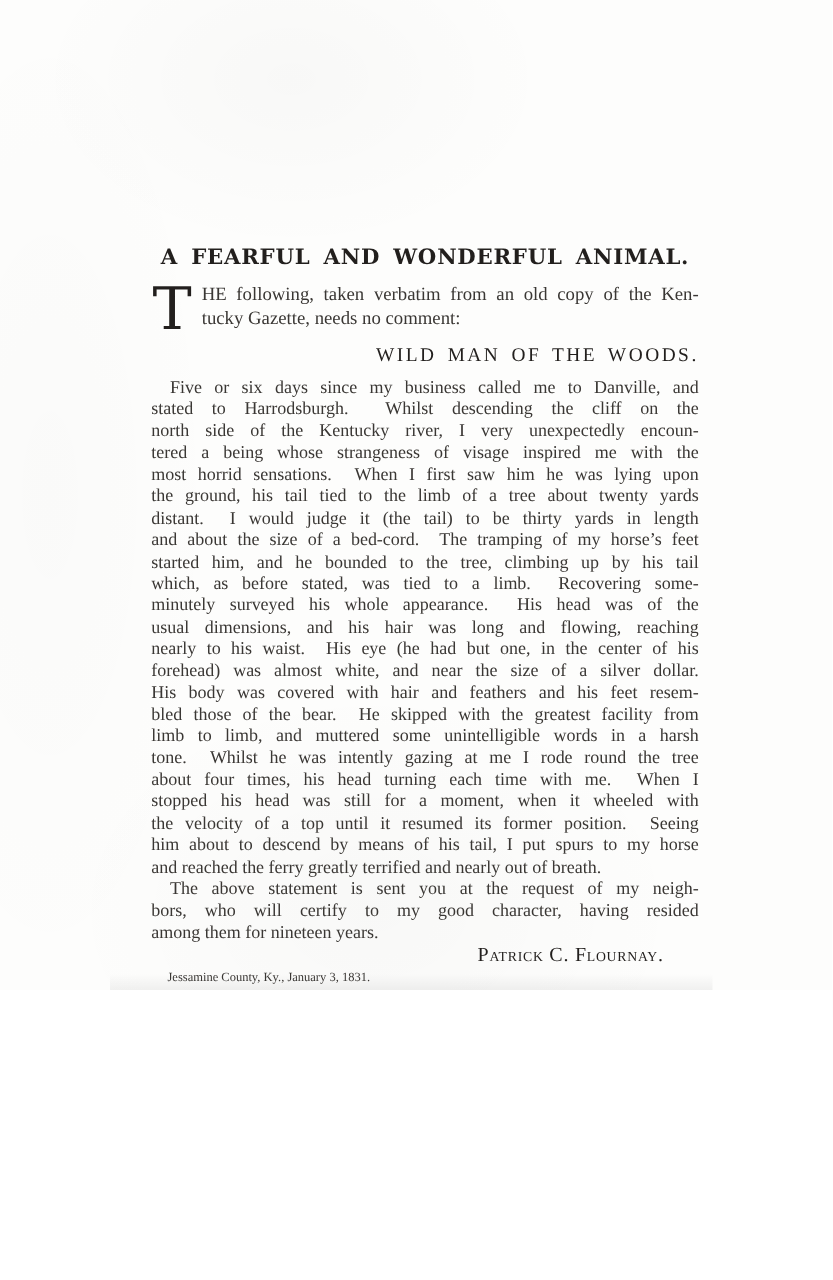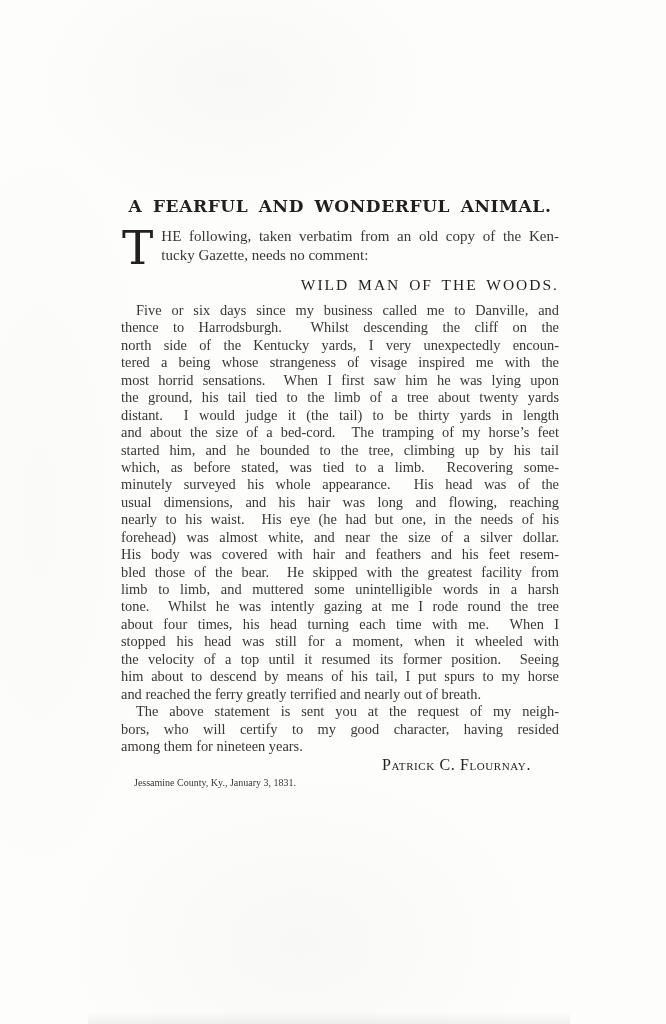--- a/index.html
+++ b/index.html
@@ -1,20 +1,20 @@
 <!DOCTYPE html>
 <html><head>
 <meta charset="utf-8">
 <style>
   html, body { margin: 0; padding: 0; background: #ffffff; }
 
   .page {
     position: relative;
     width: 666px;
-    height: 1024px;
+    height: 792px;
     background: var(--paper, #fdfdfc);
     font-family: "Liberation Serif", serif;
     color: var(--ink, #3a3734);
     overflow: hidden;
   }
 
   
   .page::before {
     content: "";
     position: absolute;
@@ -123,32 +123,32 @@
       <div>
           <div class="line">HE following, taken verbatim from an old copy of the Ken-</div>
           <div class="line last">tucky Gazette, needs no comment:</div>
         </div>
     </div>
 
     <h2 class="subtitle">WILD MAN OF THE WOODS.</h2>
 
     <div class="para body-para">
         <div class="line">Five or six days since my business called me to Danville, and</div>
-        <div class="line">thence to Harrodsburgh.  Whilst descending the cliff on the</div>
-        <div class="line">north side of the Kentucky yards, I very unexpectedly encoun-</div>
+        <div class="line">stated to Harrodsburgh.  Whilst descending the cliff on the</div>
+        <div class="line">north side of the Kentucky river, I very unexpectedly encoun-</div>
         <div class="line">tered a being whose strangeness of visage inspired me with the</div>
         <div class="line">most horrid sensations.  When I first saw him he was lying upon</div>
         <div class="line">the ground, his tail tied to the limb of a tree about twenty yards</div>
         <div class="line">distant.  I would judge it (the tail) to be thirty yards in length</div>
         <div class="line">and about the size of a bed-cord.  The tramping of my horse’s feet</div>
         <div class="line">started him, and he bounded to the tree, climbing up by his tail</div>
         <div class="line">which, as before stated, was tied to a limb.  Recovering some-</div>
         <div class="line">minutely surveyed his whole appearance.  His head was of the</div>
         <div class="line">usual dimensions, and his hair was long and flowing, reaching</div>
-        <div class="line">nearly to his waist.  His eye (he had but one, in the needs of his</div>
+        <div class="line">nearly to his waist.  His eye (he had but one, in the center of his</div>
         <div class="line">forehead) was almost white, and near the size of a silver dollar.</div>
         <div class="line">His body was covered with hair and feathers and his feet resem-</div>
         <div class="line">bled those of the bear.  He skipped with the greatest facility from</div>
         <div class="line">limb to limb, and muttered some unintelligible words in a harsh</div>
         <div class="line">tone.  Whilst he was intently gazing at me I rode round the tree</div>
         <div class="line">about four times, his head turning each time with me.  When I</div>
         <div class="line">stopped his head was still for a moment, when it wheeled with</div>
         <div class="line">the velocity of a top until it resumed its former position.  Seeing</div>
         <div class="line">him about to descend by means of his tail, I put spurs to my horse</div>
         <div class="line last">and reached the ferry greatly terrified and nearly out of breath.</div>

